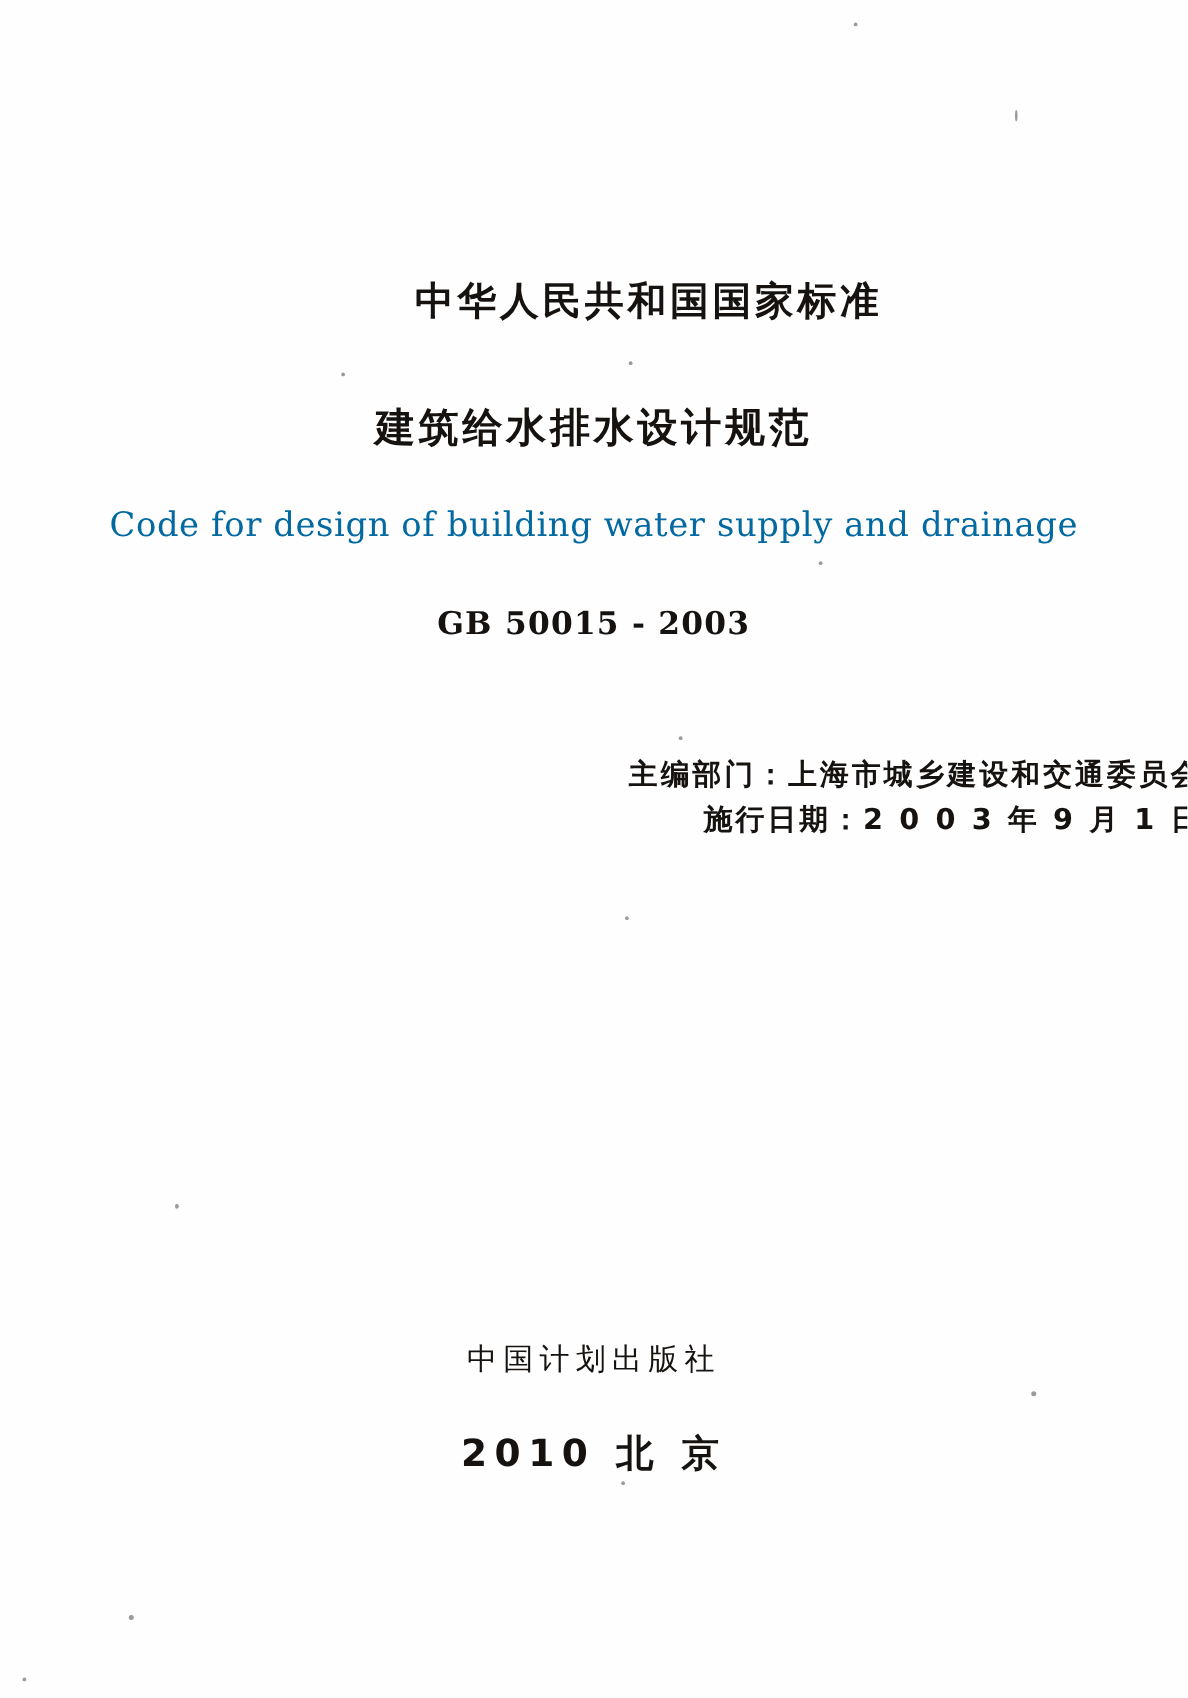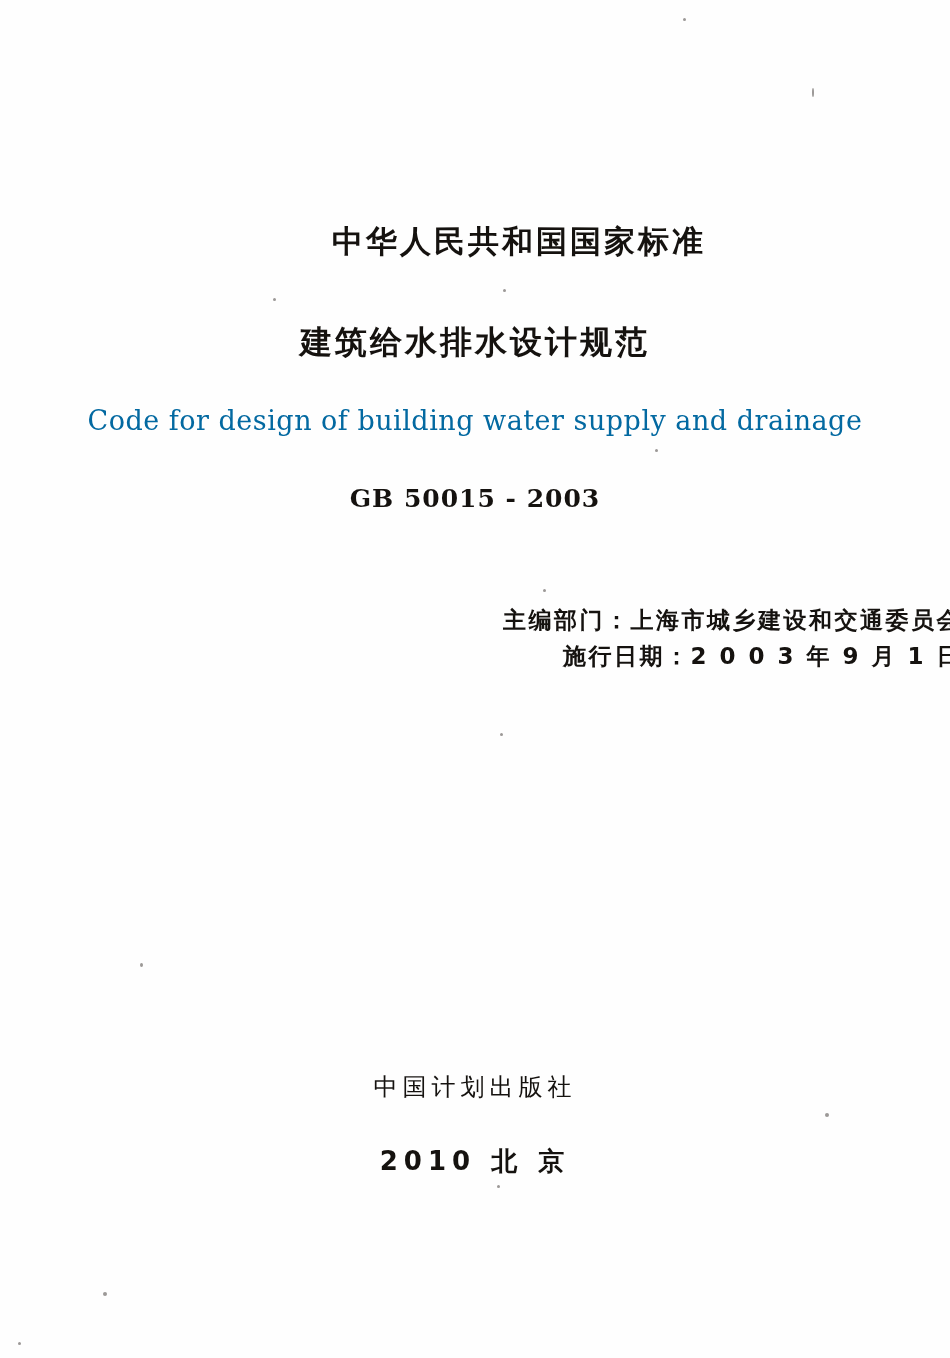--- a/index.html
+++ b/index.html
@@ -83,21 +83,21 @@
   }
   .publisher {
     font-family: "DejaVu Sans", sans-serif;
     font-size: 24px;
     letter-spacing: 5px;
     top: 1072px;
   }
   .place {
     font-family: "DejaVu Sans", sans-serif;
     font-weight: bold;
-    font-size: 26px;
+    font-size: 30px;
     letter-spacing: 6px;
     top: 1145px;
   }
 </style>
 </head>
 <body>
 
 <div class="page">
 
   <div class="speck" style="left:683px; top:18px; width:3px; height:3px;"></div>

